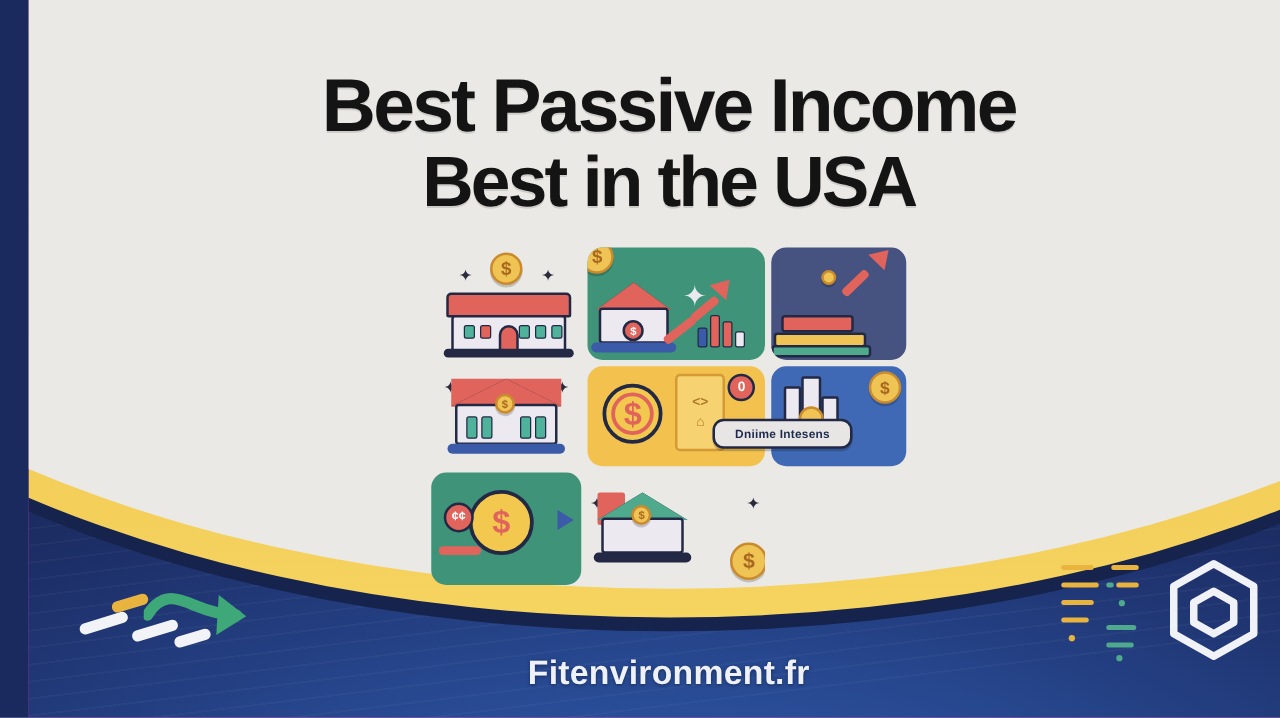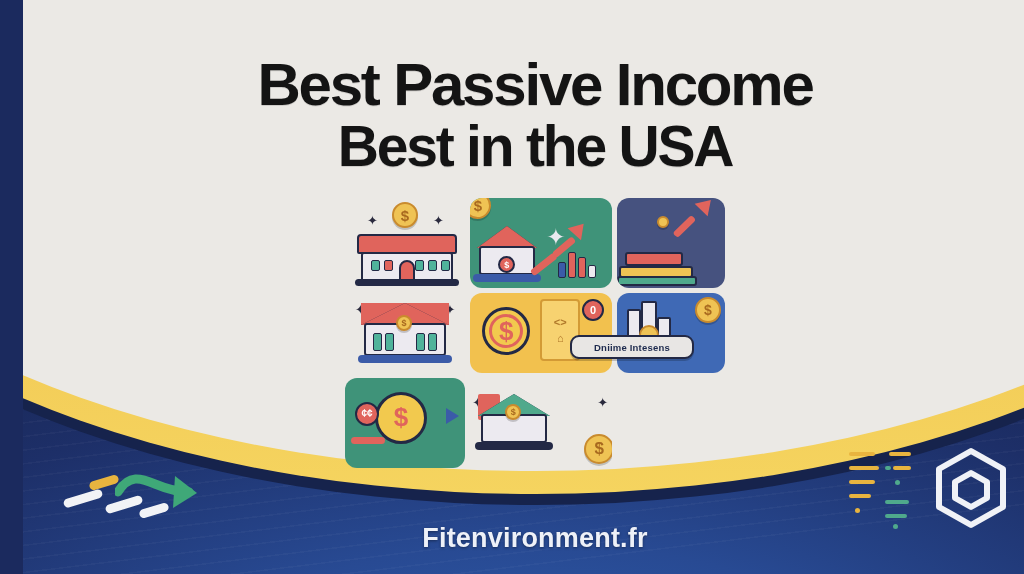--- a/index.html
+++ b/index.html
@@ -365,21 +365,21 @@
           <div class="cols"></div>
           <div class="coin" style="left:27px;top:10px;width:16px;height:16px;font-size:9px;border-width:2px;">$</div>
           <div class="door" style="height:26px;width:22px;background:#e0645c;border-radius:2px;"></div>
           <div class="ped" style="background:#232945;"></div>
         </div>
         <div class="coin" style="right:-2px;bottom:4px;width:30px;height:30px;font-size:17px;">$</div>
       </div>
 
     </div>
 
-    <div class="label-pill" style="left:225px;top:137px;width:124px;height:24px;">Dniime Intesens</div>
+    <div class="label-pill" style="left:225px;top:137px;width:112px;height:24px;">Dniime Intesens</div>
   </div>
 
   <div class="motif-left">
     <div class="dash y" style="left:36px;top:20px;width:30px;"></div>
     <div class="dash w" style="left:10px;top:36px;width:40px;"></div>
     <div class="dash w" style="left:52px;top:42px;width:38px;"></div>
     <div class="dash w" style="left:86px;top:48px;width:30px;"></div>
     <svg width="86" height="44" viewBox="0 0 86 44" style="position:absolute;left:62px;top:12px;">
       <path d="M3 22 C14 4, 26 8, 40 14 C52 19, 62 22, 74 22" stroke="#3fa878" stroke-width="9" fill="none" stroke-linecap="round"></path>
       <path d="M60 6 L82 23 L58 38 Z" fill="#3fa878"></path>

